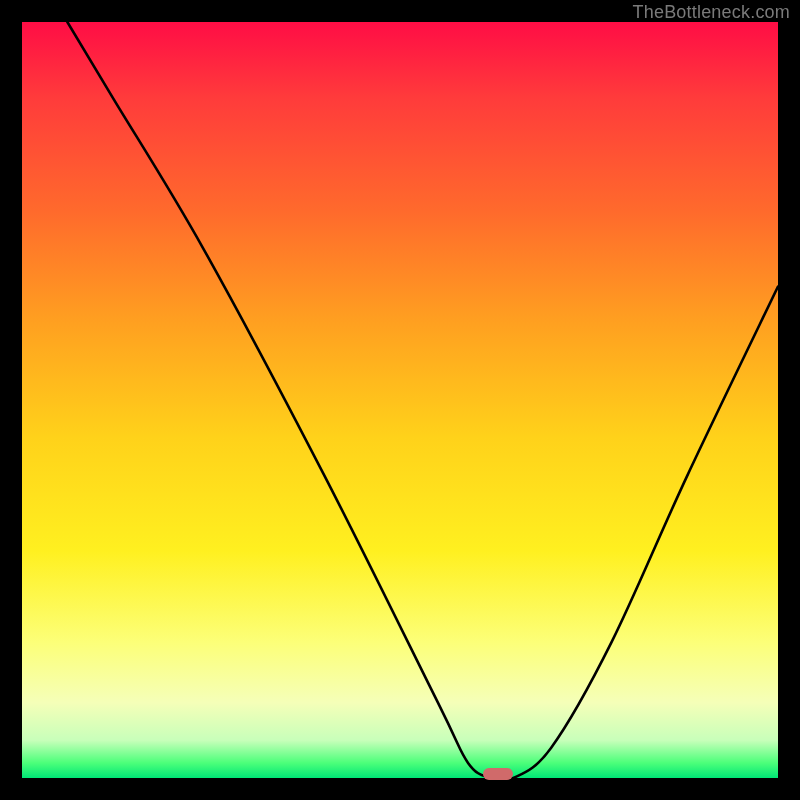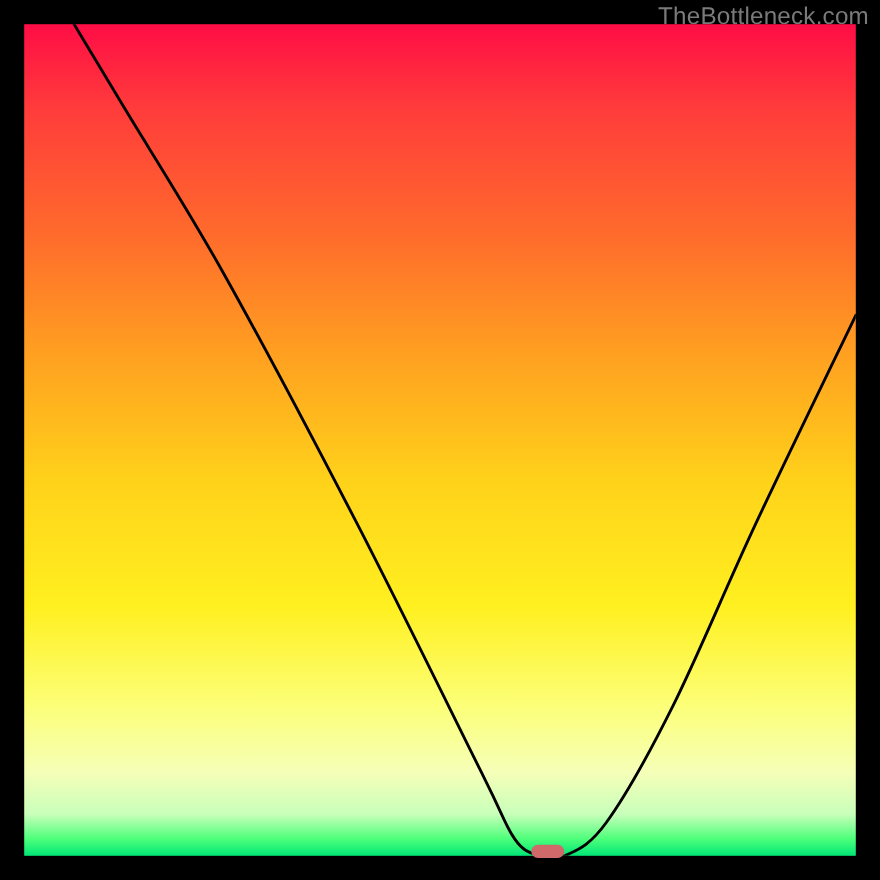--- a/index.html
+++ b/index.html
@@ -35,21 +35,21 @@
       #4cff7a 98%,
       #00e676 100%
     );
   }
   .watermark {
     position: absolute;
     top: 2px;
     right: 10px;
     color: #7a7a7a;
     font-family: Arial, Helvetica, sans-serif;
-    font-size: 22px;
+    font-size: 18px;
     font-weight: 400;
     letter-spacing: 0.2px;
     white-space: nowrap;
   }
   svg.curve {
     position: absolute;
     left: 0;
     top: 0;
     width: 756px;
     height: 756px;

